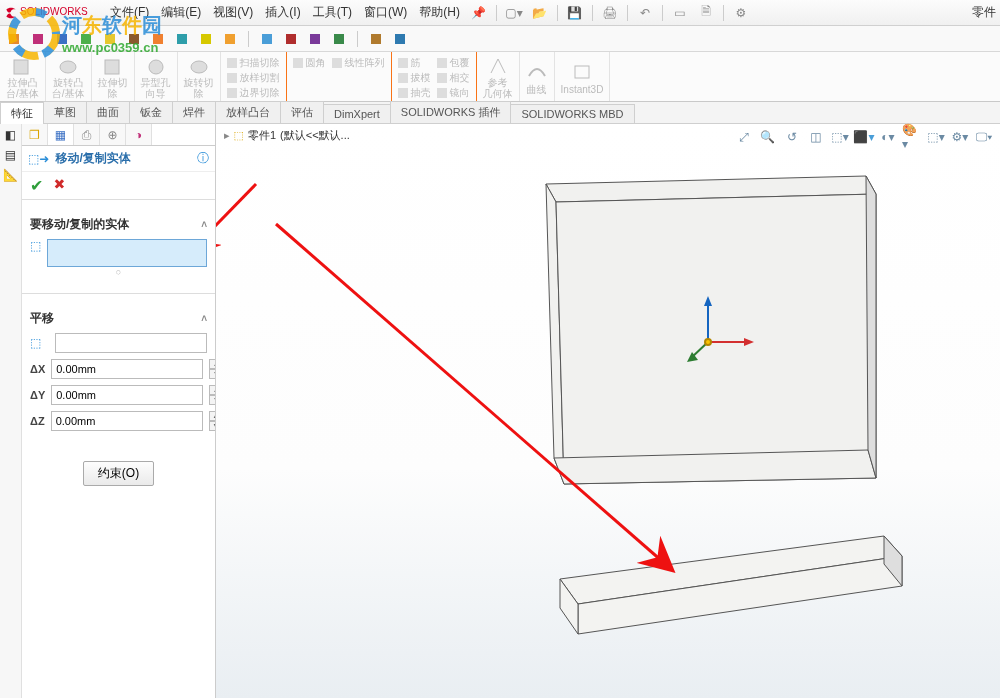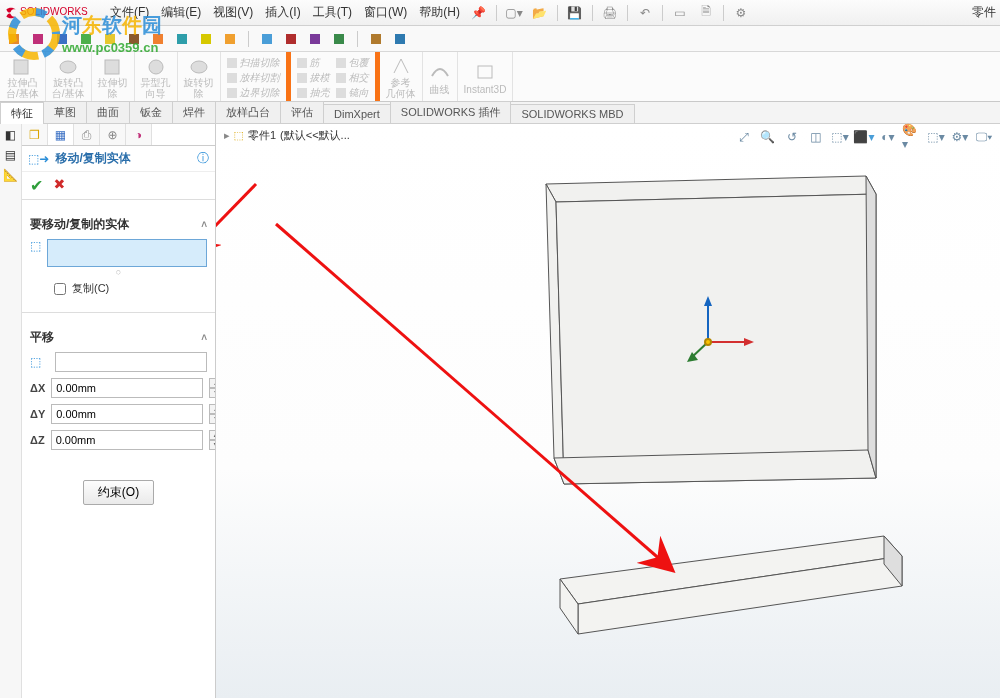--- a/index.html
+++ b/index.html
@@ -17,21 +17,21 @@
 
 
 .iconbar { height: 26px; background: #f9f9f9; border-bottom: 1px solid #d8d8d8; display: flex; align-items: center; padding: 0 4px; gap: 4px; }
 .iconbar .tb-icon { width: 20px; height: 20px; display: flex; align-items: center; justify-content: center; }
 
 
 .ribbon { height: 50px; background: #fbfbfb; border-bottom: 1px solid #c9c9c9; display: flex; }
 .ribbon-group { display: flex; flex-direction: column; align-items: center; justify-content: center; padding: 2px 6px; border-right: 1px solid #e3e3e3; color: #bbb; font-size: 10px; }
 .ribbon-group .g-icon { height: 26px; display: flex; align-items: center; }
 .ribbon-group .g-label { line-height: 11px; text-align: center; }
-.ribbon-sub { display: flex; gap: 6px; padding: 4px 6px; border-right: 5px solid #f97316; font-style: italic; }
+.ribbon-sub { display: flex; gap: 6px; padding: 4px 6px; border-right: 1px solid #f97316; }
 .ribbon-mini { display: flex; flex-direction: column; font-size: 10px; color: #bbb; gap: 1px; }
 .ribbon-mini-row { display: flex; align-items: center; gap: 3px; height: 14px; }
 
 
 .doctabs { height: 22px; background: #f4f4f4; border-bottom: 1px solid #cfcfcf; display: flex; align-items: flex-end; }
 .doctab { padding: 3px 10px; border: 1px solid #cfcfcf; border-bottom: none; background: #fff; margin-right: -1px; font-size: 11px; color: #333; cursor: pointer; }
 .doctab.inactive { background: #f0f0f0; color: #555; }
 .doctab.active { background: #fff; position: relative; top: 1px; }
 
 
@@ -225,20 +225,38 @@
       <div class="ribbon-mini-row">
           <span class="sq" style="background:#ddd;"></span>
           <span>边界切除</span>
         </div>
     </div>
   </div>
   <div class="ribbon-sub">
     <div class="ribbon-mini">
       <div class="ribbon-mini-row">
           <span class="sq" style="background:#ddd;"></span>
+          <span>圆角</span>
+        </div>
+      <div class="ribbon-mini-row"></div>
+      <div class="ribbon-mini-row"></div>
+    </div>
+    <div class="ribbon-mini">
+      <div class="ribbon-mini-row">
+          <span class="sq" style="background:#ddd;"></span>
+          <span>线性阵列</span>
+        </div>
+      <div class="ribbon-mini-row"></div>
+      <div class="ribbon-mini-row"></div>
+    </div>
+  </div>
+  <div class="ribbon-sub">
+    <div class="ribbon-mini">
+      <div class="ribbon-mini-row">
+          <span class="sq" style="background:#ddd;"></span>
           <span>筋</span>
         </div>
       <div class="ribbon-mini-row">
           <span class="sq" style="background:#ddd;"></span>
           <span>拔模</span>
         </div>
       <div class="ribbon-mini-row">
           <span class="sq" style="background:#ddd;"></span>
           <span>抽壳</span>
         </div>
@@ -338,24 +356,20 @@
       <div class="pm-section">
         <div class="pm-section-h">
           <span>要移动/复制的实体</span>
           <span class="chev">˄</span>
         </div>
         <div class="sel-box">
           <span style="color:#2b8ed8;">⬚</span>
           <div class="sel-list"></div>
         </div>
         <div style="text-align:center;color:#bbb;font-size:9px;">○</div>
-        <label class="copy-row">
-          <input type="checkbox" style="">
-          <span>复制(C)</span>
-        </label>
       </div>
 
       <div class="pm-section">
         <div class="pm-section-h">
           <span>平移</span>
           <span class="chev">˄</span>
         </div>
         <div class="spin-row">
           <span style="color:#2b8ed8;width:24px;">⬚</span>
           <input class="spin-input" value="" style="">

